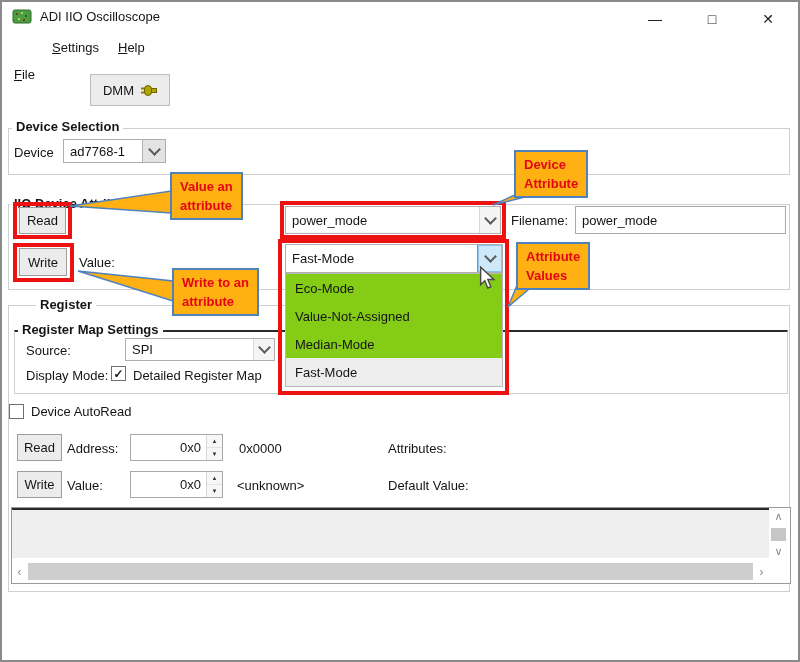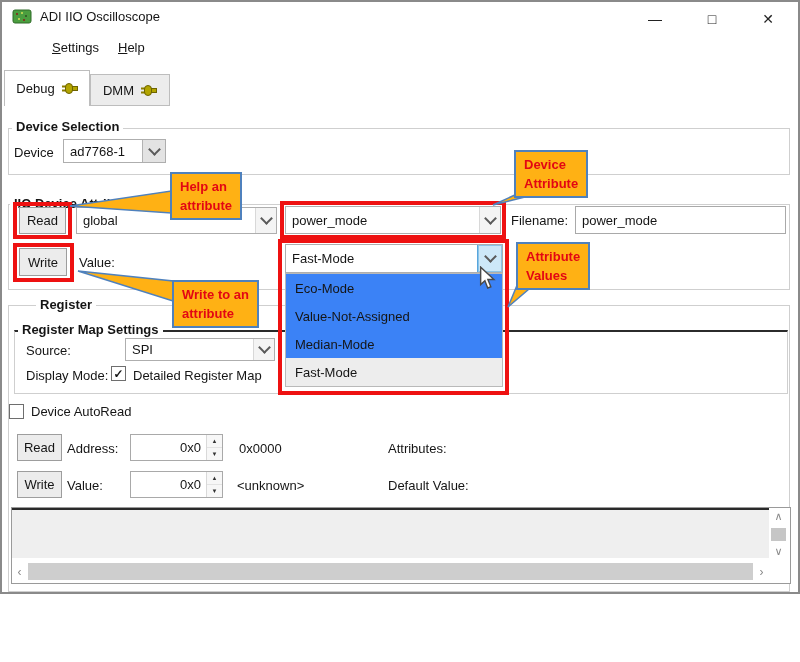--- a/index.html
+++ b/index.html
@@ -1,16 +1,16 @@
 <!DOCTYPE html>
 <html><head>
 <meta charset="utf-8">
 <style>
   html,body{margin:0;padding:0;background:#fff;}
-  .window{position:relative;width:800px;height:594px;background:#fff;
+  .window{position:relative;width:800px;height:662px;background:#fff;
     box-shadow:inset 0 0 0 2px #8a8a8a;
     font-family:"Liberation Sans",sans-serif;font-size:13px;color:#151515;overflow:hidden;}
   .lbl{position:absolute;white-space:nowrap;}
   
   .winbtn{position:absolute;width:34px;height:24px;display:flex;align-items:center;justify-content:center;font-size:14px;color:#222;cursor:default;}
   .menu-item{position:absolute;display:inline-block;}
   .menu-item::first-letter{text-decoration:underline;}
   
   .tab{position:absolute;display:flex;align-items:center;justify-content:center;gap:7px;border:1px solid #bdbdbd;box-sizing:border-box;}
   #tab-debug{left:4px;top:70px;width:86px;height:36px;background:#fff;border-bottom:none;z-index:4;}
@@ -28,21 +28,21 @@
   .combo .cbtn.hov{width:24px;background:#cde8f8;border-left:1px solid #58a6dd;box-shadow:inset 0 0 0 1px #8cc4e8;}
   .chev{width:7px;height:7px;border-right:2px solid #5a5a5a;border-bottom:2px solid #5a5a5a;transform:rotate(45deg);margin-top:-4px;}
   .entry{position:absolute;background:#fff;border:1px solid #a9a9a9;box-sizing:border-box;display:flex;align-items:center;padding-left:6px;z-index:8;}
   .cb{position:absolute;width:15px;height:15px;background:#fff;border:1px solid #6e6e6e;box-sizing:border-box;display:flex;align-items:center;justify-content:center;font-size:12px;font-weight:bold;line-height:1;z-index:8;}
   .spin{position:absolute;display:flex;background:#fff;border:1px solid #a9a9a9;box-sizing:border-box;z-index:8;}
   .spin .stxt{flex:1;text-align:right;align-self:center;padding-right:5px;}
   .spin .sbtns{width:15px;display:flex;flex-direction:column;border-left:1px solid #d9d9d9;}
   .spin .sbtns span{flex:1;display:flex;align-items:center;justify-content:center;font-size:6px;color:#333;background:#f7f7f7;}
   .spin .sbtns span:first-child{border-bottom:1px solid #e3e3e3;}
   
-  .dropdown{position:absolute;left:285px;top:273px;width:218px;background:#3b82f6;border:1px solid #b9b9b9;box-sizing:border-box;z-index:30;}
+  .dropdown{position:absolute;left:285px;top:273px;width:218px;background:#84cc16;border:1px solid #b9b9b9;box-sizing:border-box;z-index:30;}
   .opt{height:28px;display:flex;align-items:center;padding-left:9px;}
   .opt.sel{background:#ededed;}
   
   .redbox{position:absolute;border:4px solid #ee1111;box-sizing:border-box;z-index:25;pointer-events:none;}
   .callout{position:absolute;z-index:40;background:#ffb114;border:2px solid #4f81bd;color:#e30613;font-weight:bold;font-size:13px;line-height:19px;padding:3px 8px;white-space:nowrap;}
   .tails{position:absolute;left:0;top:0;z-index:38;pointer-events:none;}
   .cursor{position:absolute;z-index:50;pointer-events:none;}
   
   .panel{position:absolute;left:11px;top:507px;width:780px;height:77px;background:#fff;border:1px solid #9a9a9a;box-sizing:border-box;}
   .panel-text{position:absolute;left:0;top:0;width:757px;height:50px;background:#efefef;border-top:2px solid #2a2a2a;box-sizing:border-box;}
@@ -67,29 +67,20 @@
   </svg>
   <span class="lbl" style="left:40px;top:9px;">ADI IIO Oscilloscope</span>
   <div class="winbtn" style="left:638px;top:7px;">—</div>
   <div class="winbtn" style="left:695px;top:7px;">□</div>
   <div class="winbtn" style="left:751px;top:7px;">✕</div>
 
   <span class="menu-item" style="left:14px;top:40px;margin-top:27px;">File</span>
   <span class="menu-item" style="left:52px;top:40px;">Settings</span>
   <span class="menu-item" style="left:118px;top:40px;">Help</span>
 
-  <div class="tab" id="tab-debug">
-    <span>Debug</span>
-    <svg width="16" height="13" viewBox="0 0 16 13">
-      <rect x="0" y="3.5" width="4" height="2" fill="#8a7d00"></rect>
-        <rect x="0" y="7.5" width="4" height="2" fill="#8a7d00"></rect>
-      <rect x="3.5" y="1.5" width="7" height="10" rx="3.5" fill="#b3a500" stroke="#6e6400"></rect>
-      <rect x="10.5" y="4.5" width="5" height="4" fill="#b3a500" stroke="#6e6400"></rect>
-    </svg>
-  </div>
   <div class="tab" id="tab-dmm">
     <span>DMM</span>
     <svg width="16" height="13" viewBox="0 0 16 13">
       <rect x="0" y="3.5" width="4" height="2" fill="#8a7d00"></rect>
         <rect x="0" y="7.5" width="4" height="2" fill="#8a7d00"></rect>
       <rect x="3.5" y="1.5" width="7" height="10" rx="3.5" fill="#b3a500" stroke="#6e6400"></rect>
       <rect x="10.5" y="4.5" width="5" height="4" fill="#b3a500" stroke="#6e6400"></rect>
     </svg>
   </div>
 
@@ -100,26 +91,20 @@
     <span class="txt">ad7768-1</span>
     <span class="cbtn gray">
         <i class="chev"></i>
       </span>
   </div>
 
   <div class="group" style="left:8px;top:204px;width:782px;height:86px;"></div>
   <span class="gtitle" style="left:10px;top:196px;">IIO Device Attributes</span>
 
   <div class="btn" style="left:19px;top:207px;width:47px;height:27px;">Read</div>
-  <div class="combo" style="left:76px;top:207px;width:201px;height:27px;">
-    <span class="txt">global</span>
-    <span class="cbtn">
-        <i class="chev"></i>
-      </span>
-  </div>
   <div class="combo" style="left:285px;top:206px;width:216px;height:28px;">
     <span class="txt">power_mode</span>
     <span class="cbtn">
         <i class="chev"></i>
       </span>
   </div>
   <span class="lbl" style="left:511px;top:213px;">Filename:</span>
   <div class="entry" style="left:575px;top:206px;width:211px;height:28px;">power_mode</div>
 
   <div class="btn" style="left:19px;top:248px;width:48px;height:28px;">Write</div>
@@ -201,28 +186,28 @@
   <div class="redbox" style="left:278px;top:239px;width:231px;height:156px;"></div>
 
   <svg class="tails" width="800" height="662" viewBox="0 0 800 662">
     <polygon points="171,191 171,213 70,206" fill="#ffb114" stroke="#4f81bd" stroke-width="1.5"></polygon>
     <polygon points="517,194 537,194 493,205" fill="#ffb114" stroke="#4f81bd" stroke-width="1.5"></polygon>
     <polygon points="173,281 173,301 78,271" fill="#ffb114" stroke="#4f81bd" stroke-width="1.5"></polygon>
     <polygon points="518,283 536,283 508,307" fill="#ffb114" stroke="#4f81bd" stroke-width="1.5"></polygon>
   </svg>
 
   <div class="callout" style="left:170px;top:172px;">
-    <div>Help an</div>
+    <div>Value an</div>
     <div>attribute</div>
   </div>
   <div class="callout" style="left:514px;top:150px;">
     <div>Device</div>
     <div>Attribute</div>
   </div>
-  <div class="callout" style="left:172px;top:280px;">
+  <div class="callout" style="left:172px;top:268px;">
     <div>Write to an</div>
     <div>attribute</div>
   </div>
   <div class="callout" style="left:516px;top:242px;">
     <div>Attribute</div>
     <div>Values</div>
   </div>
 
   <svg class="cursor" style="left:479px;top:266px;" width="18" height="24" viewBox="0 0 12 17">
     <path d="M0.8,0.8 L0.8,13.2 L3.8,10.4 L5.8,15.6 L8.0,14.7 L5.9,9.6 L10.2,9.6 Z" fill="#ffffff" stroke="#4a4a4a" stroke-width="1"></path>

